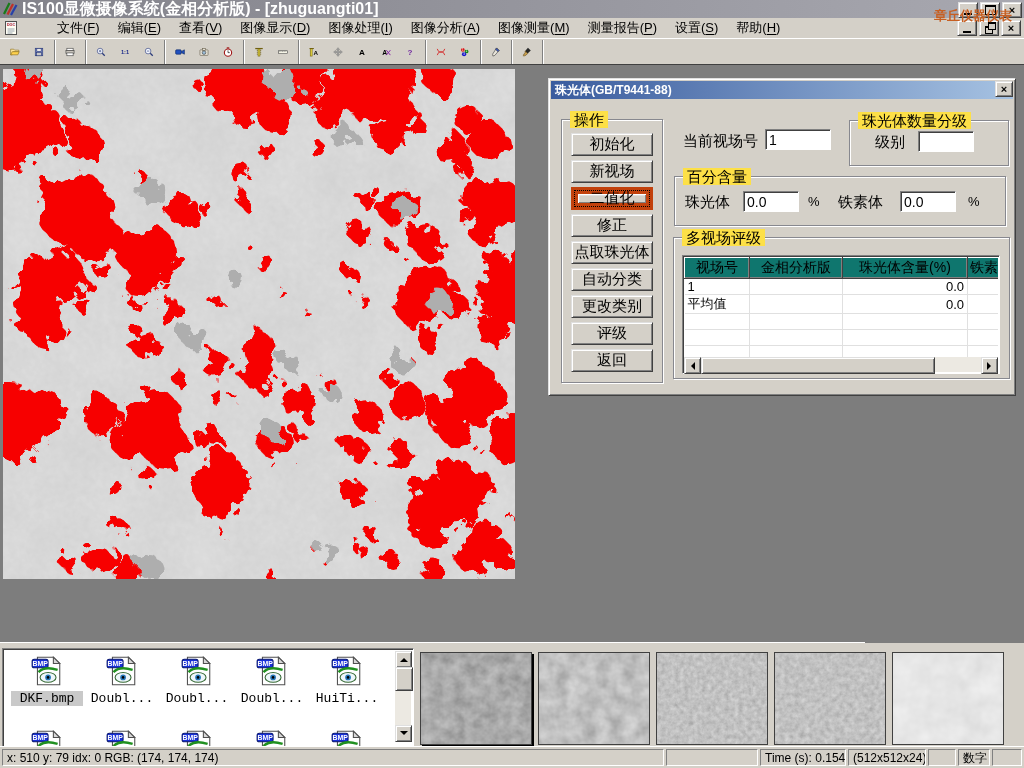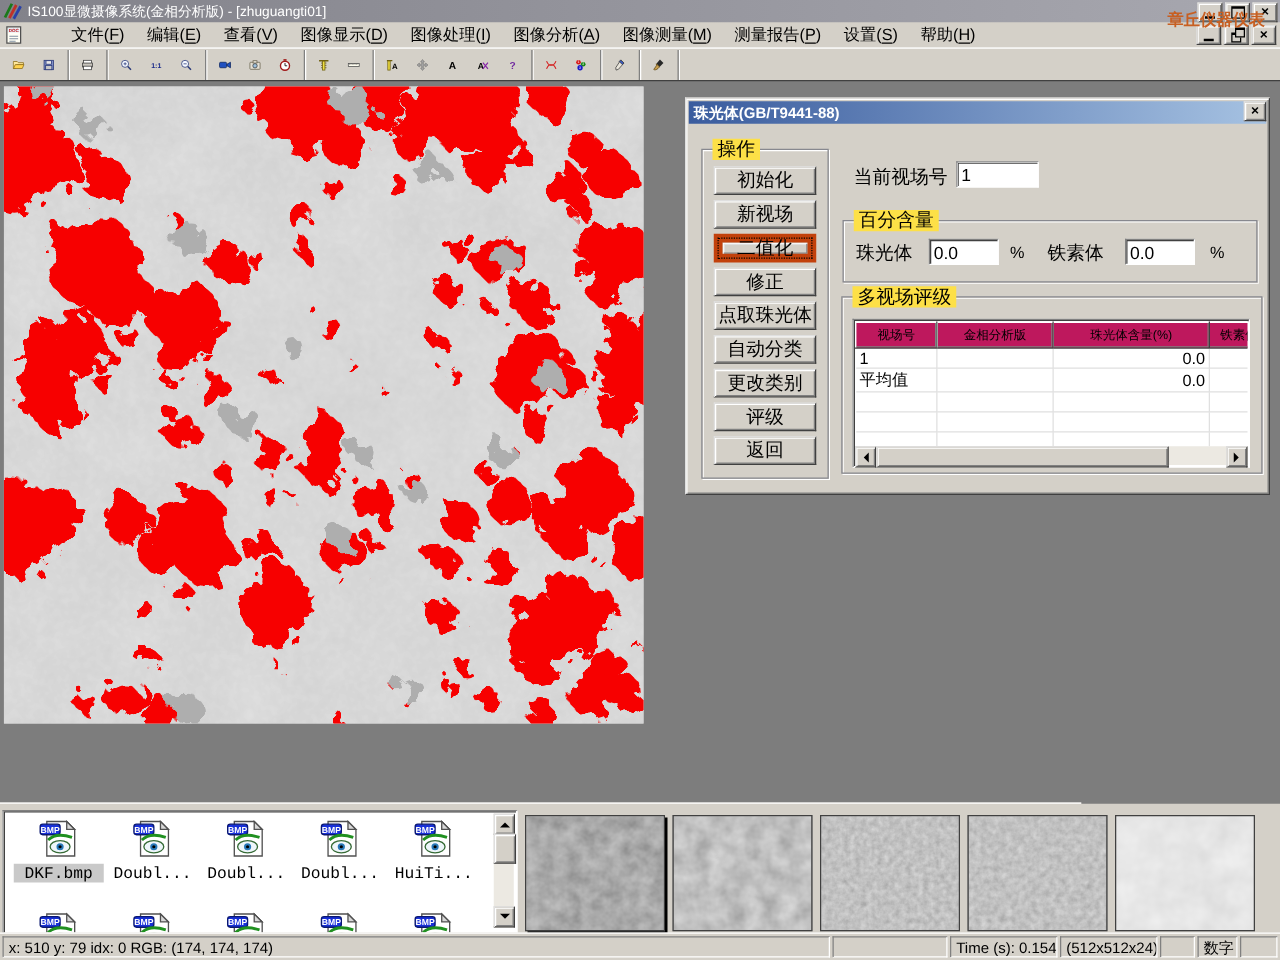--- a/index.html
+++ b/index.html
@@ -10,21 +10,21 @@
   .b-out{background:#d4d0c8;border:1px solid;border-color:#dfdfdf #404040 #404040 #dfdfdf;
          box-shadow:inset 1px 1px 0 #fff, inset -1px -1px 0 #808080;}
   .b-in{border:1px solid;border-color:#808080 #fff #fff #808080;
         box-shadow:inset 1px 1px 0 #404040;background:#fff;}
   .groupbox{position:absolute;border:1px solid #87888f;
             box-shadow:inset 1px 1px 0 #fff, 1px 1px 0 #fff;}
   .legend{position:absolute;top:-9px;left:8px;background:#fde047;padding:0 4px;font-size:15px;line-height:17px;}
   
   .titlebar{position:absolute;left:0;top:0;width:1024px;height:18px;
             background:linear-gradient(90deg,#82828a,#a8a8b0);display:flex;align-items:center;}
-  .titlebar .ttl{color:#fff;font-weight:normal;font-size:11px;margin-left:4px;white-space:nowrap;}
+  .titlebar .ttl{color:#fff;font-weight:bold;font-size:16px;margin-left:4px;white-space:nowrap;}
   .appicon{width:16px;height:16px;margin-left:2px;flex:0 0 auto;}
   .winbtns{position:absolute;right:2px;top:2px;display:flex;gap:2px;}
   .wb{width:18px;height:14px;display:flex;align-items:center;justify-content:center;font-size:11px;font-weight:bold;line-height:1;}
   .g-min{width:8px;height:2px;background:#000;margin-top:7px;}
   .g-max{width:9px;height:7px;border:1px solid #000;border-top-width:2px;}
   .g-rest{position:relative;width:6px;height:5px;border:1px solid #000;border-top-width:2px;margin-top:4px;}
   .g-rest::before{content:"";position:absolute;left:2px;top:-6px;width:6px;height:5px;border:1px solid #000;border-top-width:2px;background:#d4d0c8;}
   .watermark{position:absolute;right:12px;top:7px;color:#c75f22;font-size:13px;font-weight:bold;z-index:60;pointer-events:none;white-space:nowrap;}
   
   .menubar{position:absolute;left:0;top:18px;width:1024px;height:20px;background:#d4d0c8;
@@ -51,21 +51,21 @@
   .dlg-title .ttl{color:#fff;font-weight:bold;font-size:12px;margin-left:4px;}
   .dlg-close{position:absolute;right:2px;top:2px;width:16px;height:14px;display:flex;align-items:center;justify-content:center;font-size:11px;font-weight:bold;}
   .op-btn{position:absolute;left:9px;width:82px;height:23px;font-size:15px;display:flex;align-items:center;justify-content:center;white-space:nowrap;}
   .op-btn.focused{border:7px solid #c2410c;outline:1px dotted #000;outline-offset:-4px;box-shadow:inset 1px 1px 0 #fff, inset -1px -1px 0 #808080, inset 2px 2px 0 #dfdfdf;}
   .field{position:absolute;height:21px;font-size:14px;font-family:"Liberation Sans","DejaVu Sans",sans-serif;padding:0 3px;box-sizing:border-box;}
   .lbl{position:absolute;font-size:15px;white-space:nowrap;}
   
   .tbl-wrap{position:absolute;left:8px;top:17px;width:318px;height:119px;border:1px solid;border-color:#808080 #fff #fff #808080;box-shadow:inset 1px 1px 0 #404040;background:#fff;box-sizing:border-box;}
   .tbl-view{position:absolute;left:1px;top:1px;right:1px;height:100px;overflow:hidden;background:#fff;}
   table.grid{border-collapse:collapse;table-layout:fixed;width:346px;}
-  table.grid th{background:#be185d;font-weight:normal;font-size:10px;height:20px;padding:0 2px;white-space:nowrap;overflow:hidden;
+  table.grid th{background:#0f766e;font-weight:normal;font-size:14px;height:20px;padding:0 2px;white-space:nowrap;overflow:hidden;
       border:1px solid;border-color:#fff #404040 #404040 #fff;box-shadow:inset -1px -1px 0 #808080;}
   table.grid td{height:15px;font-size:13px;border-right:1px solid #e0e0e0;border-bottom:1px solid #e0e0e0;padding:0 3px;white-space:nowrap;overflow:hidden;}
   td.num{text-align:right;padding-right:16px;}
   .hscroll{position:absolute;left:1px;bottom:1px;right:1px;height:15px;background:#ece9e2;display:flex;}
   .sb-btn{width:15px;height:15px;display:flex;align-items:center;justify-content:center;flex:0 0 auto;}
   .tri-l{width:0;height:0;border:4px solid transparent;border-right-color:#000;margin-left:-3px;}
   .tri-r{width:0;height:0;border:4px solid transparent;border-left-color:#000;margin-right:-3px;}
   .tri-u{width:0;height:0;border:4px solid transparent;border-bottom-color:#000;margin-top:-3px;}
   .tri-d{width:0;height:0;border:4px solid transparent;border-top-color:#000;margin-bottom:-3px;}
   .hthumb{height:15px;width:232px;flex:0 0 auto;}
@@ -563,20 +563,25 @@
           <button class="op-btn b-out" style="top: 148px;">自动分类</button>
           <button class="op-btn b-out" style="top: 175px;">更改类别</button>
           <button class="op-btn b-out" style="top: 202px;">评级</button>
           <button class="op-btn b-out" style="top: 229px;">返回</button>
         </div>
     </div>
 
     <span class="lbl" style="left:134px;top:53px;">当前视场号</span>
     <input class="field b-in" style="left: 216px; top: 50px; width: 66px;" value="1">
 
+    <div class="groupbox" style="left:300px;top:41px;width:158px;height:44px;">
+      <span class="legend">珠光体数量分级</span>
+      <span class="lbl" style="left:25px;top:12px;">级别</span>
+      <input class="field b-in" style="left: 68px; top: 10px; width: 56px;" value="">
+    </div>
 
     <div class="groupbox" style="left:125px;top:97px;width:330px;height:48px;">
       <span class="legend">百分含量</span>
       <span class="lbl" style="left:10px;top:16px;">珠光体</span>
       <input class="field b-in" style="left: 68px; top: 14px; width: 56px;" value="0.0">
       <span class="lbl" style="left:133px;top:17px;font-size:13px;">%</span>
       <span class="lbl" style="left:163px;top:16px;">铁素体</span>
       <input class="field b-in" style="left: 225px; top: 14px; width: 56px;" value="0.0">
       <span class="lbl" style="left:293px;top:17px;font-size:13px;">%</span>
     </div>

